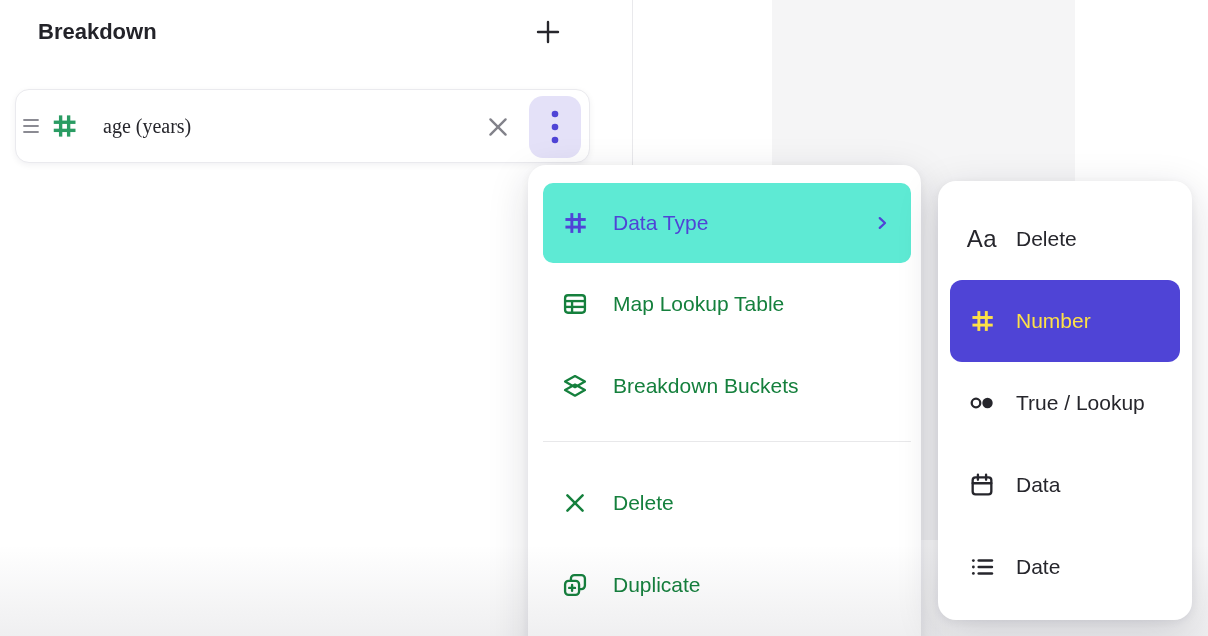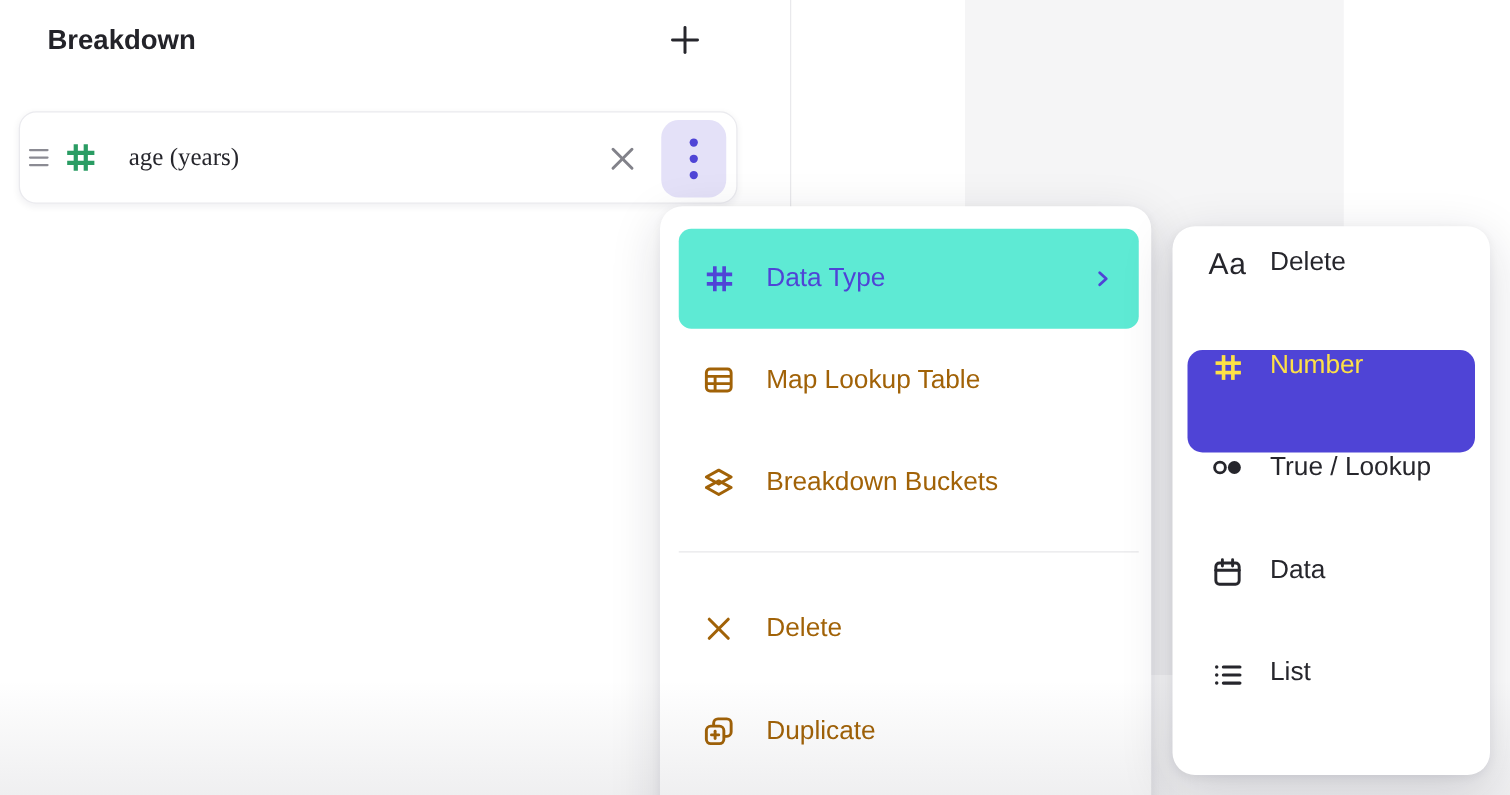--- a/index.html
+++ b/index.html
@@ -46,38 +46,38 @@
   
   .menu {
     position: absolute; left: 528px; top: 165px; width: 393px; height: 520px;
     background: #fff; border-radius: 18px;
     box-shadow: 0 12px 40px rgba(25,25,50,0.15), 0 2px 8px rgba(25,25,50,0.06);
     padding-top: 18px; z-index: 10;
   }
   .menu-row {
     height: 82px; margin: 0 10px 0 15px; border-radius: 10px;
     display: flex; align-items: center; padding-left: 17px; cursor: pointer;
-    font-size: 21px; font-weight: 500; color: #a16207;
+    font-size: 21px; font-weight: 500; color: #15803d;
   }
   .menu-row.active { background: #5eead4; color: #4f44d6; height: 80px; }
   .menu-row .mi { width: 30px; display: flex; align-items: center; justify-content: center; }
   .menu-row .mlabel { margin-left: 23px; }
   .menu-row .chev { margin-left: auto; margin-right: 20px; color: #4f44d6; }
   .menu-divider { height: 1px; background: #e8e8ea; margin: 14px 10px 20px 15px; }
 
   
   .submenu {
     position: absolute; left: 938px; top: 181px; width: 254px; height: 439px;
     background: #fff; border-radius: 18px;
     box-shadow: 0 12px 40px rgba(25,25,50,0.17), 0 2px 8px rgba(25,25,50,0.06);
     padding: 17px 12px 12px; z-index: 100;
   }
   .sub-row {
     height: 82px; border-radius: 12px;
-    display: flex; align-items: flex-start; padding-left: 16px; cursor: pointer;
+    display: flex; align-items: center; padding-left: 16px; cursor: pointer;
     font-size: 21px; font-weight: 500; color: #26262c;
   }
   .sub-row.selected { background: #4f44d6; color: #fde047; }
   .sub-row .mi { width: 32px; display: flex; align-items: center; justify-content: center; }
   .sub-row .mlabel { margin-left: 18px; }
   .aa-glyph { font-size: 24px; font-weight: 500; letter-spacing: 0.5px; }
 </style>
 </head>
 <body>
 
@@ -237,17 +237,17 @@
     <span class="mi">
       <svg width="28" height="28" viewBox="0 0 24 24" fill="none" stroke="currentColor" stroke-width="2.2" stroke-linecap="round">
         <circle cx="4.6" cy="6.5" r="1.2" fill="currentColor" stroke="none"></circle>
         <circle cx="4.6" cy="12" r="1.2" fill="currentColor" stroke="none"></circle>
         <circle cx="4.6" cy="17.5" r="1.2" fill="currentColor" stroke="none"></circle>
         <line x1="9.2" y1="6.5" x2="20.5" y2="6.5"></line>
         <line x1="9.2" y1="12" x2="20.5" y2="12"></line>
         <line x1="9.2" y1="17.5" x2="20.5" y2="17.5"></line>
       </svg>
     </span>
-    <span class="mlabel">List</span>
+    <span class="mlabel">Date</span>
   </div>
 </div>
 
 <div class="bottom-fade"></div>
 
 </body></html>

